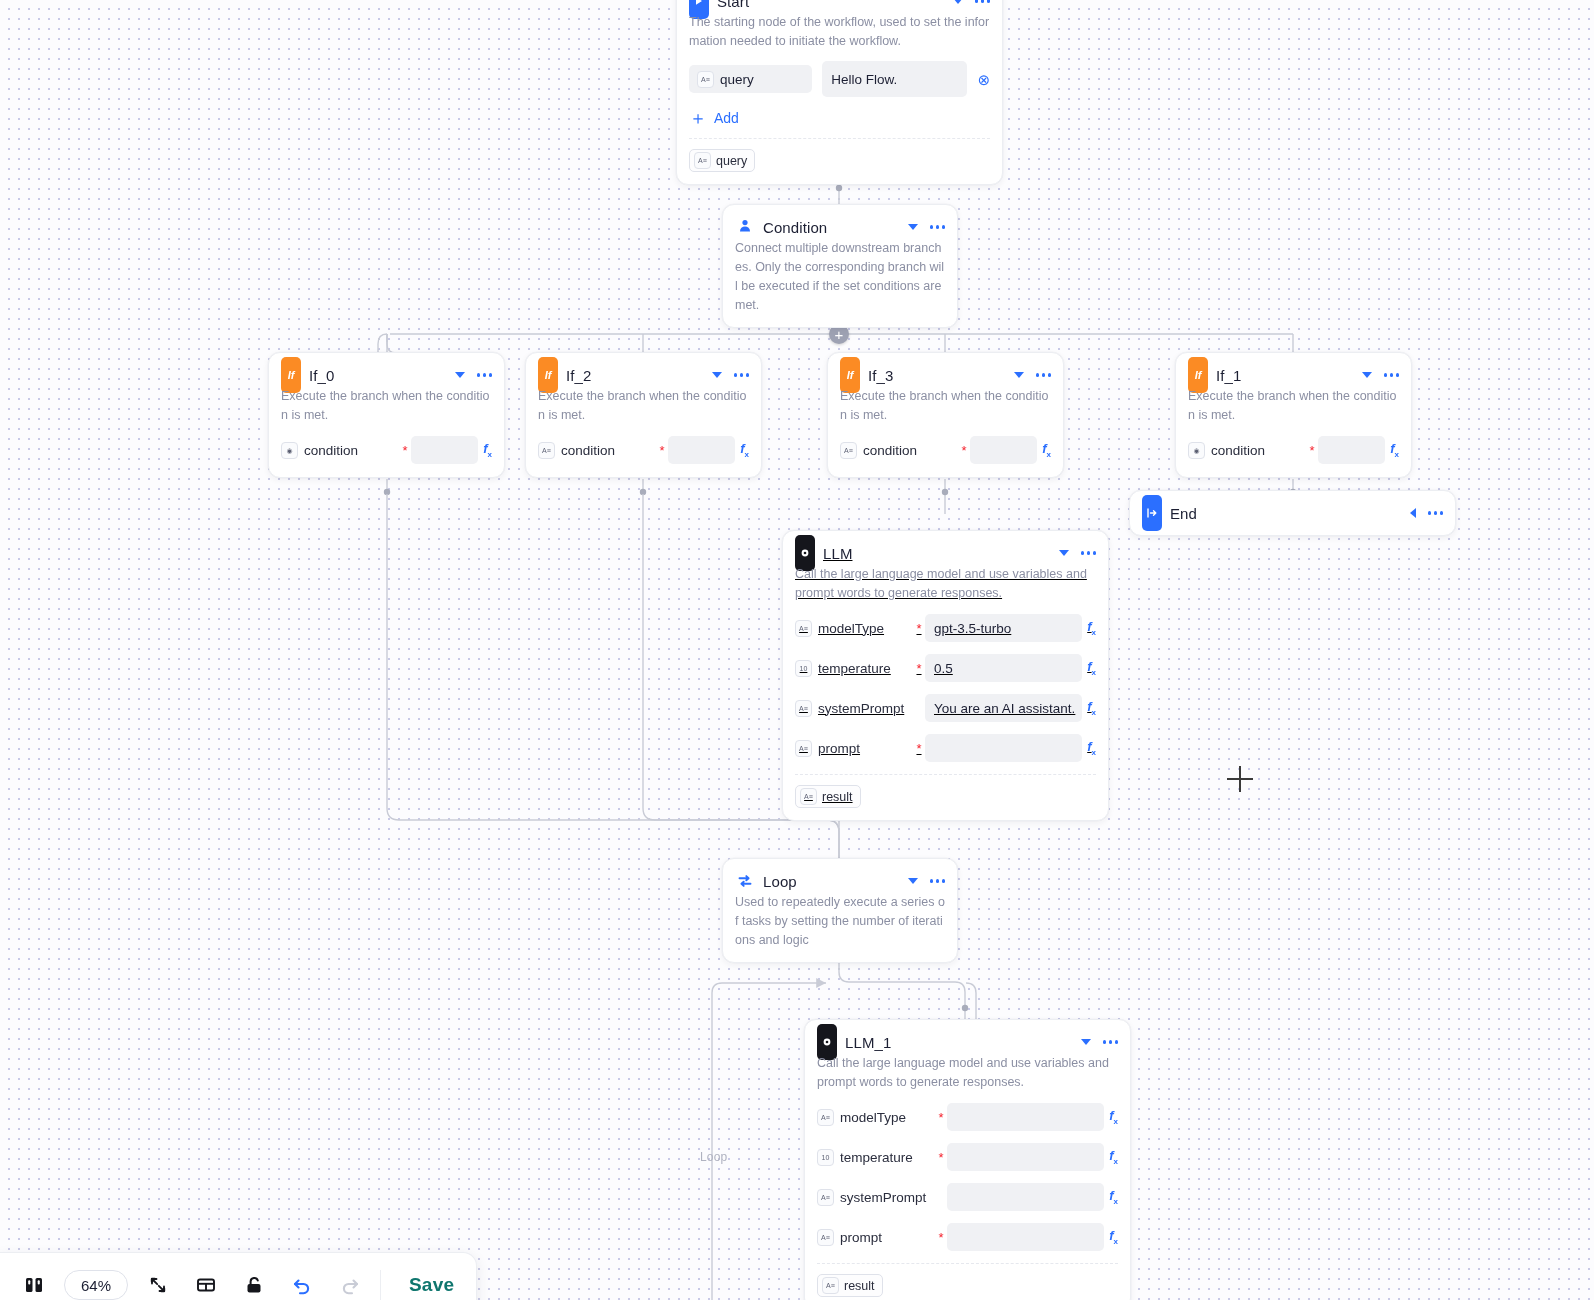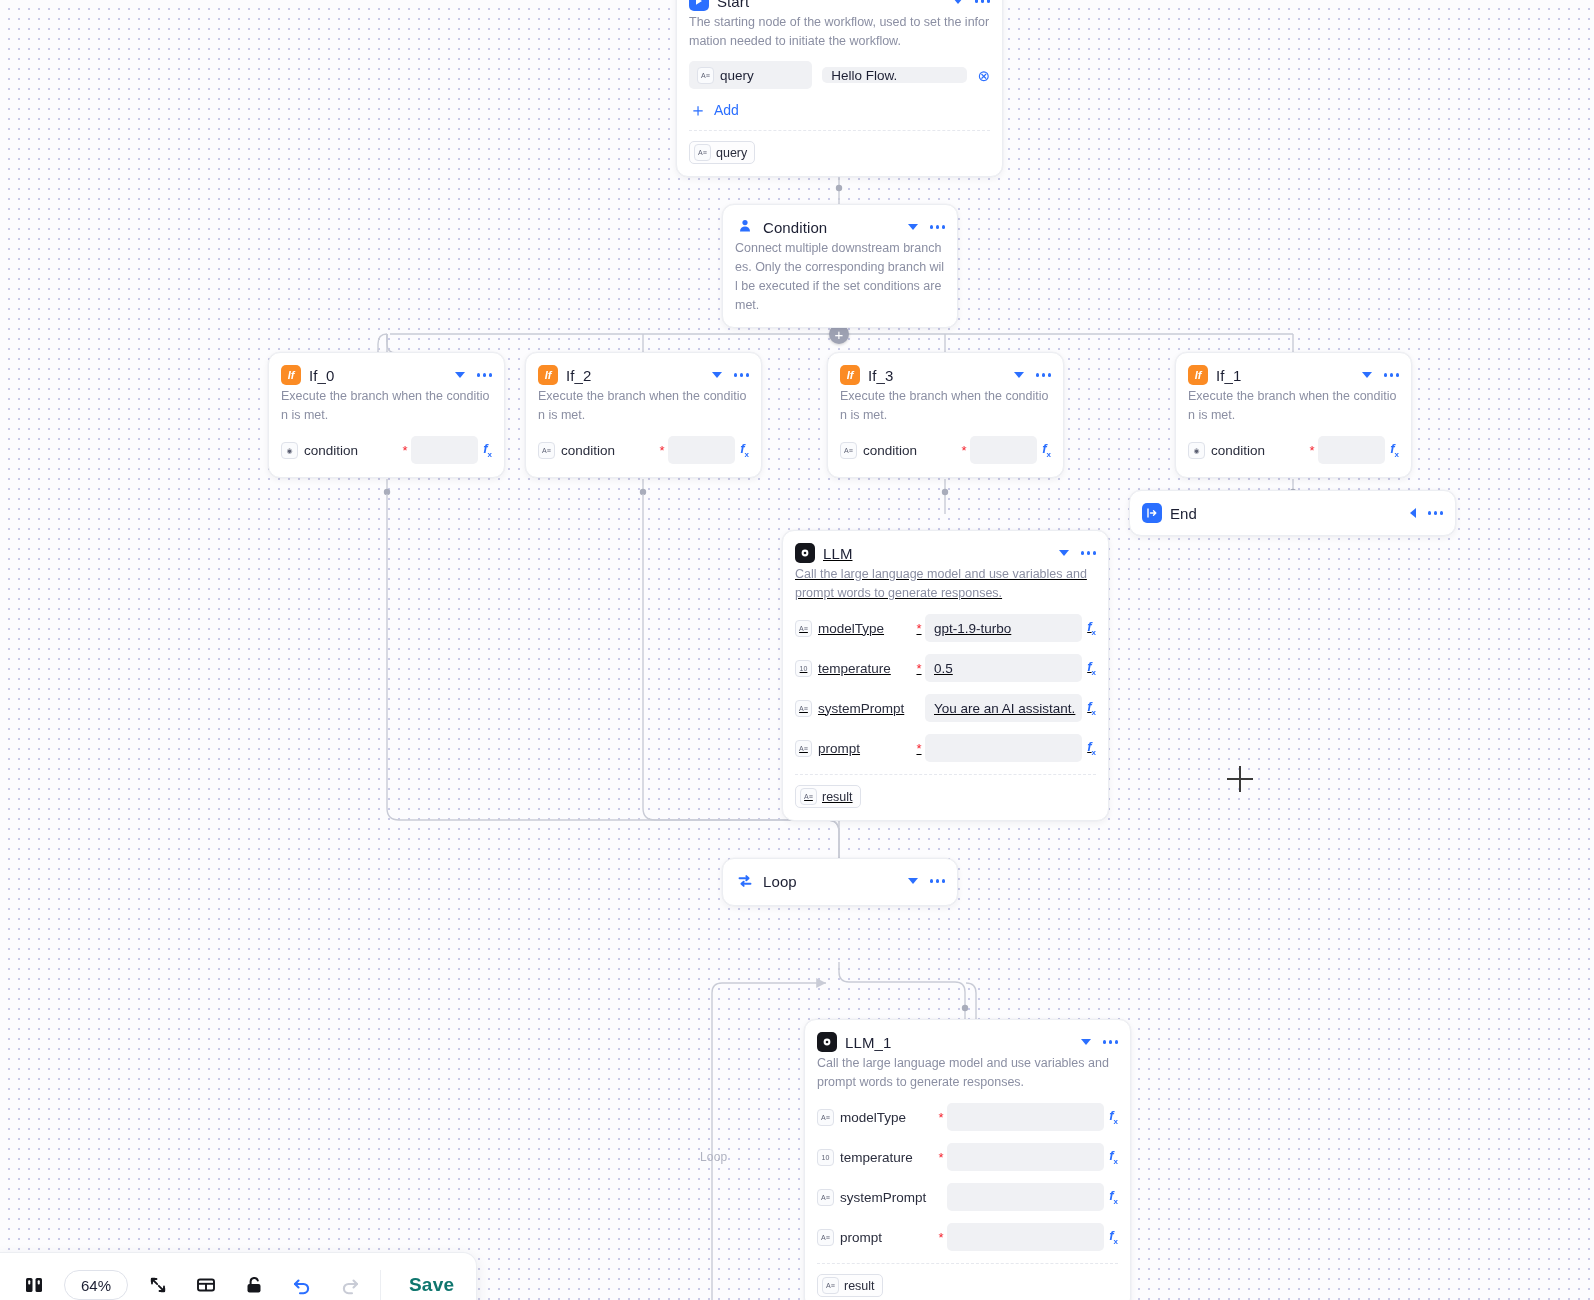--- a/index.html
+++ b/index.html
@@ -56,21 +56,21 @@
   .dots { display: flex; gap: 2.5px; cursor: pointer; padding: 3px 0; }
   .dots i { width: 3.5px; height: 3.5px; border-radius: 50%; background: #2b6fff; display: block; }
 
   .node-desc {
     font-size: 12.5px; line-height: 19px; color: #8b8fa3;
     word-break: break-all;
   }
 
   
   .nicon {
-    width: 20px; height: 20px; border-radius: 5px;
+    width: 20px; height: 36px; border-radius: 5px;
     display: flex; align-items: center; justify-content: center;
     flex: 0 0 auto;
   }
   .nicon.blue { background: #2b6fff; }
   .nicon.orange { background: #fb8b24; color: #fff; font-size: 11px; font-weight: 700; font-style: italic; }
   .nicon.black { background: #15161c; }
   .nicon.plain { background: transparent; }
 
   
   .param-row {
@@ -109,21 +109,21 @@
   }
 
   
   .kv-row { display: flex; align-items: center; gap: 10px; margin-top: 10px; }
   .kv-key {
     width: 124px; height: 28px; background: #f0f1f4; border-radius: 5px;
     display: flex; align-items: center; gap: 6px; padding: 0 8px;
     font-size: 13.5px; color: #1c1f33; cursor: text;
   }
   .kv-val {
-    width: 146px; height: 16px; background: #f0f1f4; border-radius: 5px;
+    width: 146px; height: 36px; background: #f0f1f4; border-radius: 5px;
     display: flex; align-items: center; padding: 0 9px;
     font-size: 13.5px; color: #1c1f33; cursor: text;
   }
   .del-ic { color: #2b6fff; font-size: 15px; cursor: pointer; line-height: 1; }
   .add-row {
     display: flex; align-items: center; gap: 7px; margin-top: 12px;
     color: #2b6fff; font-size: 14px; cursor: pointer; font-weight: 500;
   }
   .add-plus { font-size: 18px; line-height: 1; font-weight: 400; }
 
@@ -409,21 +409,21 @@
       </span>
     </div>
     <div class="node-desc">Call the large language model and use variables and prompt words to generate responses.</div>
 
     <div class="param-row">
       <span class="pname">
         <span class="tbadge">A≡</span>
         <span class="plabel">modelType</span>
       </span>
       <span class="req">*</span>
-      <span class="pvalue">gpt-1.9-turbo</span>
+      <span class="pvalue">gpt-3.5-turbo</span>
       <span class="fx">f<sub>x</sub></span>
     </div>
     <div class="param-row">
       <span class="pname">
         <span class="tbadge">10</span>
         <span class="plabel">temperature</span>
       </span>
       <span class="req">*</span>
       <span class="pvalue">0.5</span>
       <span class="fx">f<sub>x</sub></span>
@@ -486,20 +486,21 @@
       <span class="node-title">Loop</span>
       <span class="head-ctrl">
         <span class="caret"></span>
         <span class="dots">
             <i></i>
             <i></i>
             <i></i>
           </span>
       </span>
     </div>
+    <div class="node-desc">Used to repeatedly execute a series of tasks by setting the number of iterations and logic</div>
   </div>
 
   <div class="node" style="left:804px; top:1019px; width:327px;">
     <div class="node-head">
       <span class="nicon black">
         <svg width="12" height="12" viewBox="0 0 12 12">
           <circle cx="6" cy="6" r="3.4" fill="#fff"></circle>
           <circle cx="6" cy="6" r="1.3" fill="#15161c"></circle>
         </svg>
       </span>

